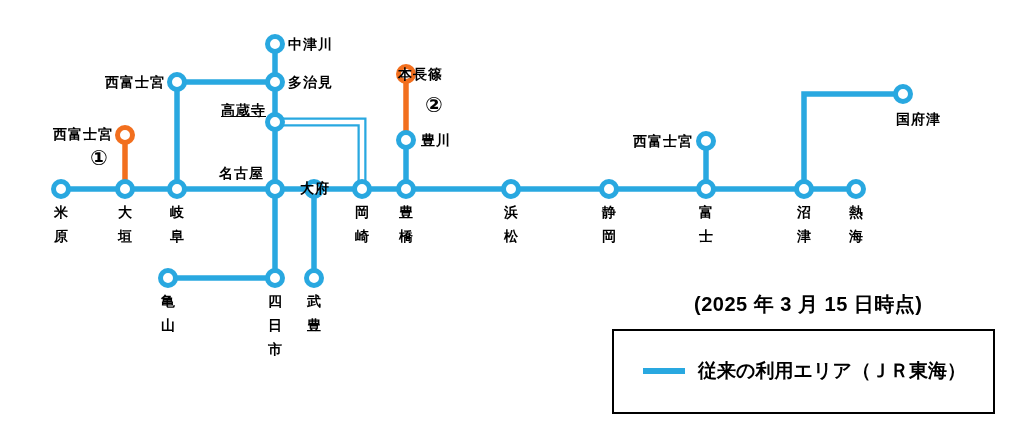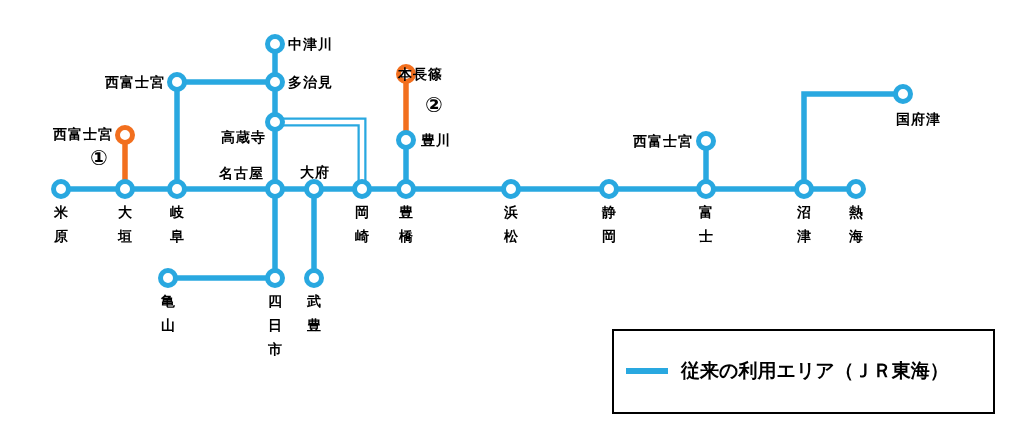--- a/index.html
+++ b/index.html
@@ -18,21 +18,21 @@
     position:absolute;font-size:21px;font-weight:600;line-height:22px;
     transform:translate(-50%,-50%);color:#000;
   }
   .date-note{
     position:absolute;left:694px;top:291px;font-size:20px;font-weight:600;
     letter-spacing:0.5px;white-space:nowrap;
   }
   .legend{
     position:absolute;left:612px;top:329px;width:383px;height:85px;
     border:2px solid #000;background:#fff;box-sizing:border-box;
-    display:flex;flex-direction:column;justify-content:space-evenly;
+    display:flex;flex-direction:row;justify-content:space-evenly;
     padding:4px 10px 6px 12px;
   }
   .legend-row{display:flex;align-items:center;gap:13px;}
   .legend-label{font-size:19px;font-weight:600;white-space:nowrap;letter-spacing:0;}
   .swatch{width:42px;flex:0 0 42px;}
   .sw-jr{height:6px;background:#29A8E0;}
   .sw-loop{height:9px;box-sizing:border-box;border-top:3px solid #29A8E0;border-bottom:3px solid #29A8E0;background:#fff;}
   .sw-expand{height:9px;background:#F26F1E;}
 </style>
 </head>
@@ -85,21 +85,21 @@
       </div>
       <div class="stn-label v" style="top: 200px; left: 125px; transform: translateX(-50%);">
         <div>大</div>
         <div>垣</div>
       </div>
       <div class="stn-label v" style="top: 200px; left: 177px; transform: translateX(-50%);">
         <div>岐</div>
         <div>阜</div>
       </div>
       <div class="stn-label h" style="top: 161px; right: 767px;">名古屋</div>
-      <div class="stn-label h" style="top: 160px; left: 315px; transform: translateX(-50%);">大府</div>
+      <div class="stn-label h" style="top: 176px; left: 315px; transform: translateX(-50%);">大府</div>
       <div class="stn-label v" style="top: 200px; left: 362px; transform: translateX(-50%);">
         <div>岡</div>
         <div>崎</div>
       </div>
       <div class="stn-label v" style="top: 200px; left: 406px; transform: translateX(-50%);">
         <div>豊</div>
         <div>橋</div>
       </div>
       <div class="stn-label v" style="top: 200px; left: 511px; transform: translateX(-50%);">
         <div>浜</div>
@@ -118,21 +118,21 @@
         <div>津</div>
       </div>
       <div class="stn-label v" style="top: 200px; left: 856px; transform: translateX(-50%);">
         <div>熱</div>
         <div>海</div>
       </div>
       <div class="stn-label h" style="top: 122px; right: 918px;">西富士宮</div>
       <div class="stn-label h" style="top: 70px; right: 866px;">西富士宮</div>
       <div class="stn-label h" style="top: 32px; left: 288px;">中津川</div>
       <div class="stn-label h" style="top: 70px; left: 288px; text-align: center;">多治見</div>
-      <div class="stn-label h" style="top: 125px; right: 765px;">高蔵寺</div>
+      <div class="stn-label h" style="top: 98px; right: 765px; text-decoration: underline;">高蔵寺</div>
       <div class="stn-label v" style="top: 289px; left: 168px; transform: translateX(-50%);">
         <div>亀</div>
         <div>山</div>
       </div>
       <div class="stn-label v" style="top: 289px; left: 275px; transform: translateX(-50%);">
         <div>四</div>
         <div>日</div>
         <div>市</div>
       </div>
       <div class="stn-label v" style="top: 289px; left: 314px; transform: translateX(-50%);">
@@ -140,20 +140,21 @@
         <div>豊</div>
       </div>
       <div class="stn-label h" style="top: 62px; left: 398px;">本長篠</div>
       <div class="stn-label h" style="top: 128px; left: 421px; text-align: right;">豊川</div>
       <div class="stn-label h" style="top: 129px; right: 338px;">西富士宮</div>
       <div class="stn-label h" style="top: 107px; left: 896px;">国府津</div>
       <div class="badge" style="left: 99px; top: 158px;">①</div>
       <div class="badge" style="left: 434px; top: 105px;">②</div>
     </div>
 
+  <div class="date-note">(2025 年 3 月 15 日時点)</div>
 
   <div class="legend">
     <div class="legend-row">
       <span class="swatch sw-jr"></span>
       <span class="legend-label">従来の利用エリア（ＪＲ東海）</span>
     </div>
   </div>
 </div>
 
 </body></html>

